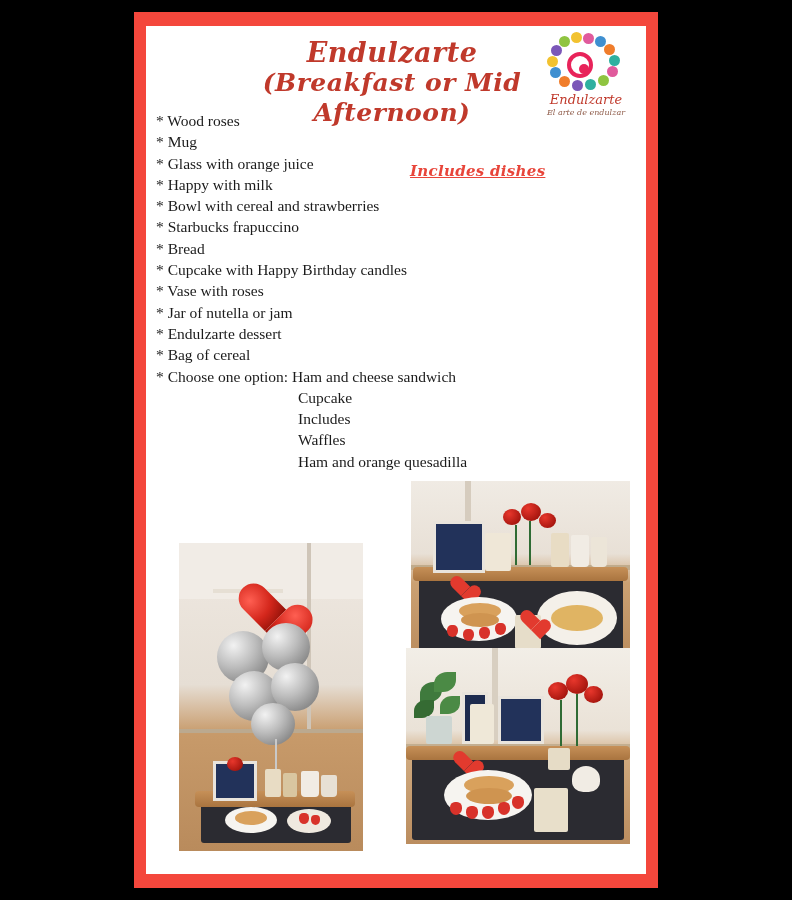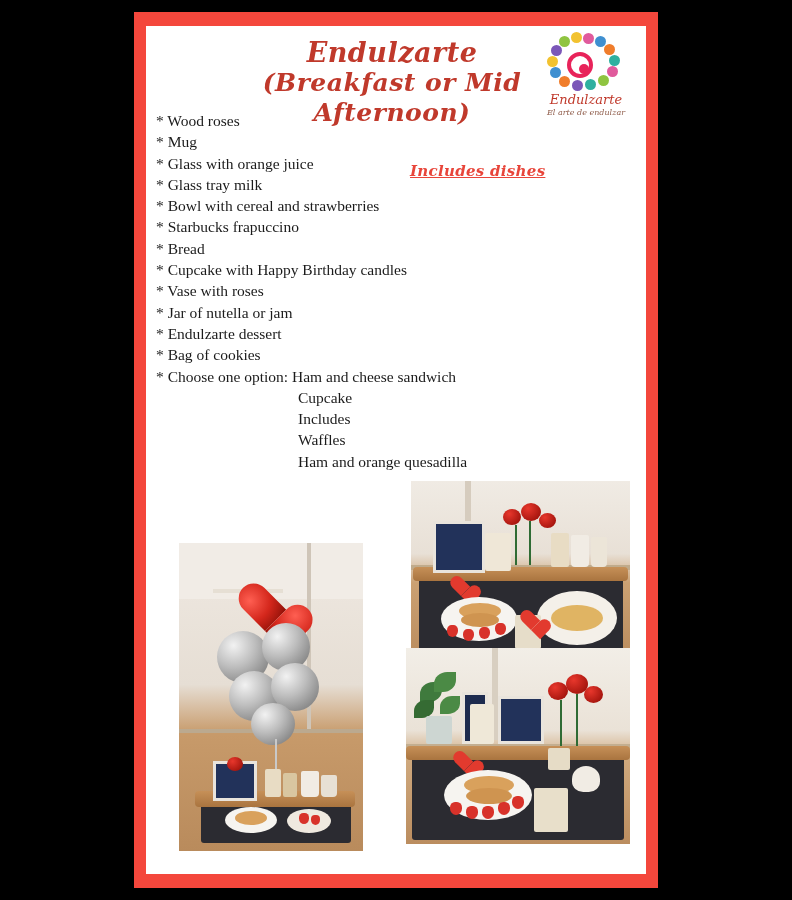--- a/index.html
+++ b/index.html
@@ -362,29 +362,29 @@
         <div id="logo-tag">El arte de endulzar</div>
       </div>
     </div>
 
     <div id="includes-dishes">Includes dishes</div>
 
     <div id="item-list">
       <div class="item">* Wood roses</div>
       <div class="item">* Mug</div>
       <div class="item">* Glass with orange juice</div>
-      <div class="item">* Glass tray milk</div>
+      <div class="item">* Happy with milk</div>
       <div class="item">* Bowl with cereal and strawberries</div>
       <div class="item">* Starbucks frapuccino</div>
       <div class="item">* Bread</div>
       <div class="item">* Cupcake with Happy Birthday candles</div>
       <div class="item">* Vase with roses</div>
       <div class="item">* Jar of nutella or jam</div>
       <div class="item">* Endulzarte dessert</div>
-      <div class="item">* Bag of cookies</div>
+      <div class="item">* Bag of cereal</div>
       <div class="item">* Choose one option: Ham and cheese sandwich</div>
       <div class="sub-option">Cupcake</div>
       <div class="sub-option">Includes</div>
       <div class="sub-option">Waffles</div>
       <div class="sub-option">Ham and orange quesadilla</div>
     </div>
 
 
     <div class="photo" id="photo-balloons">
       <div class="room-bg"></div>

